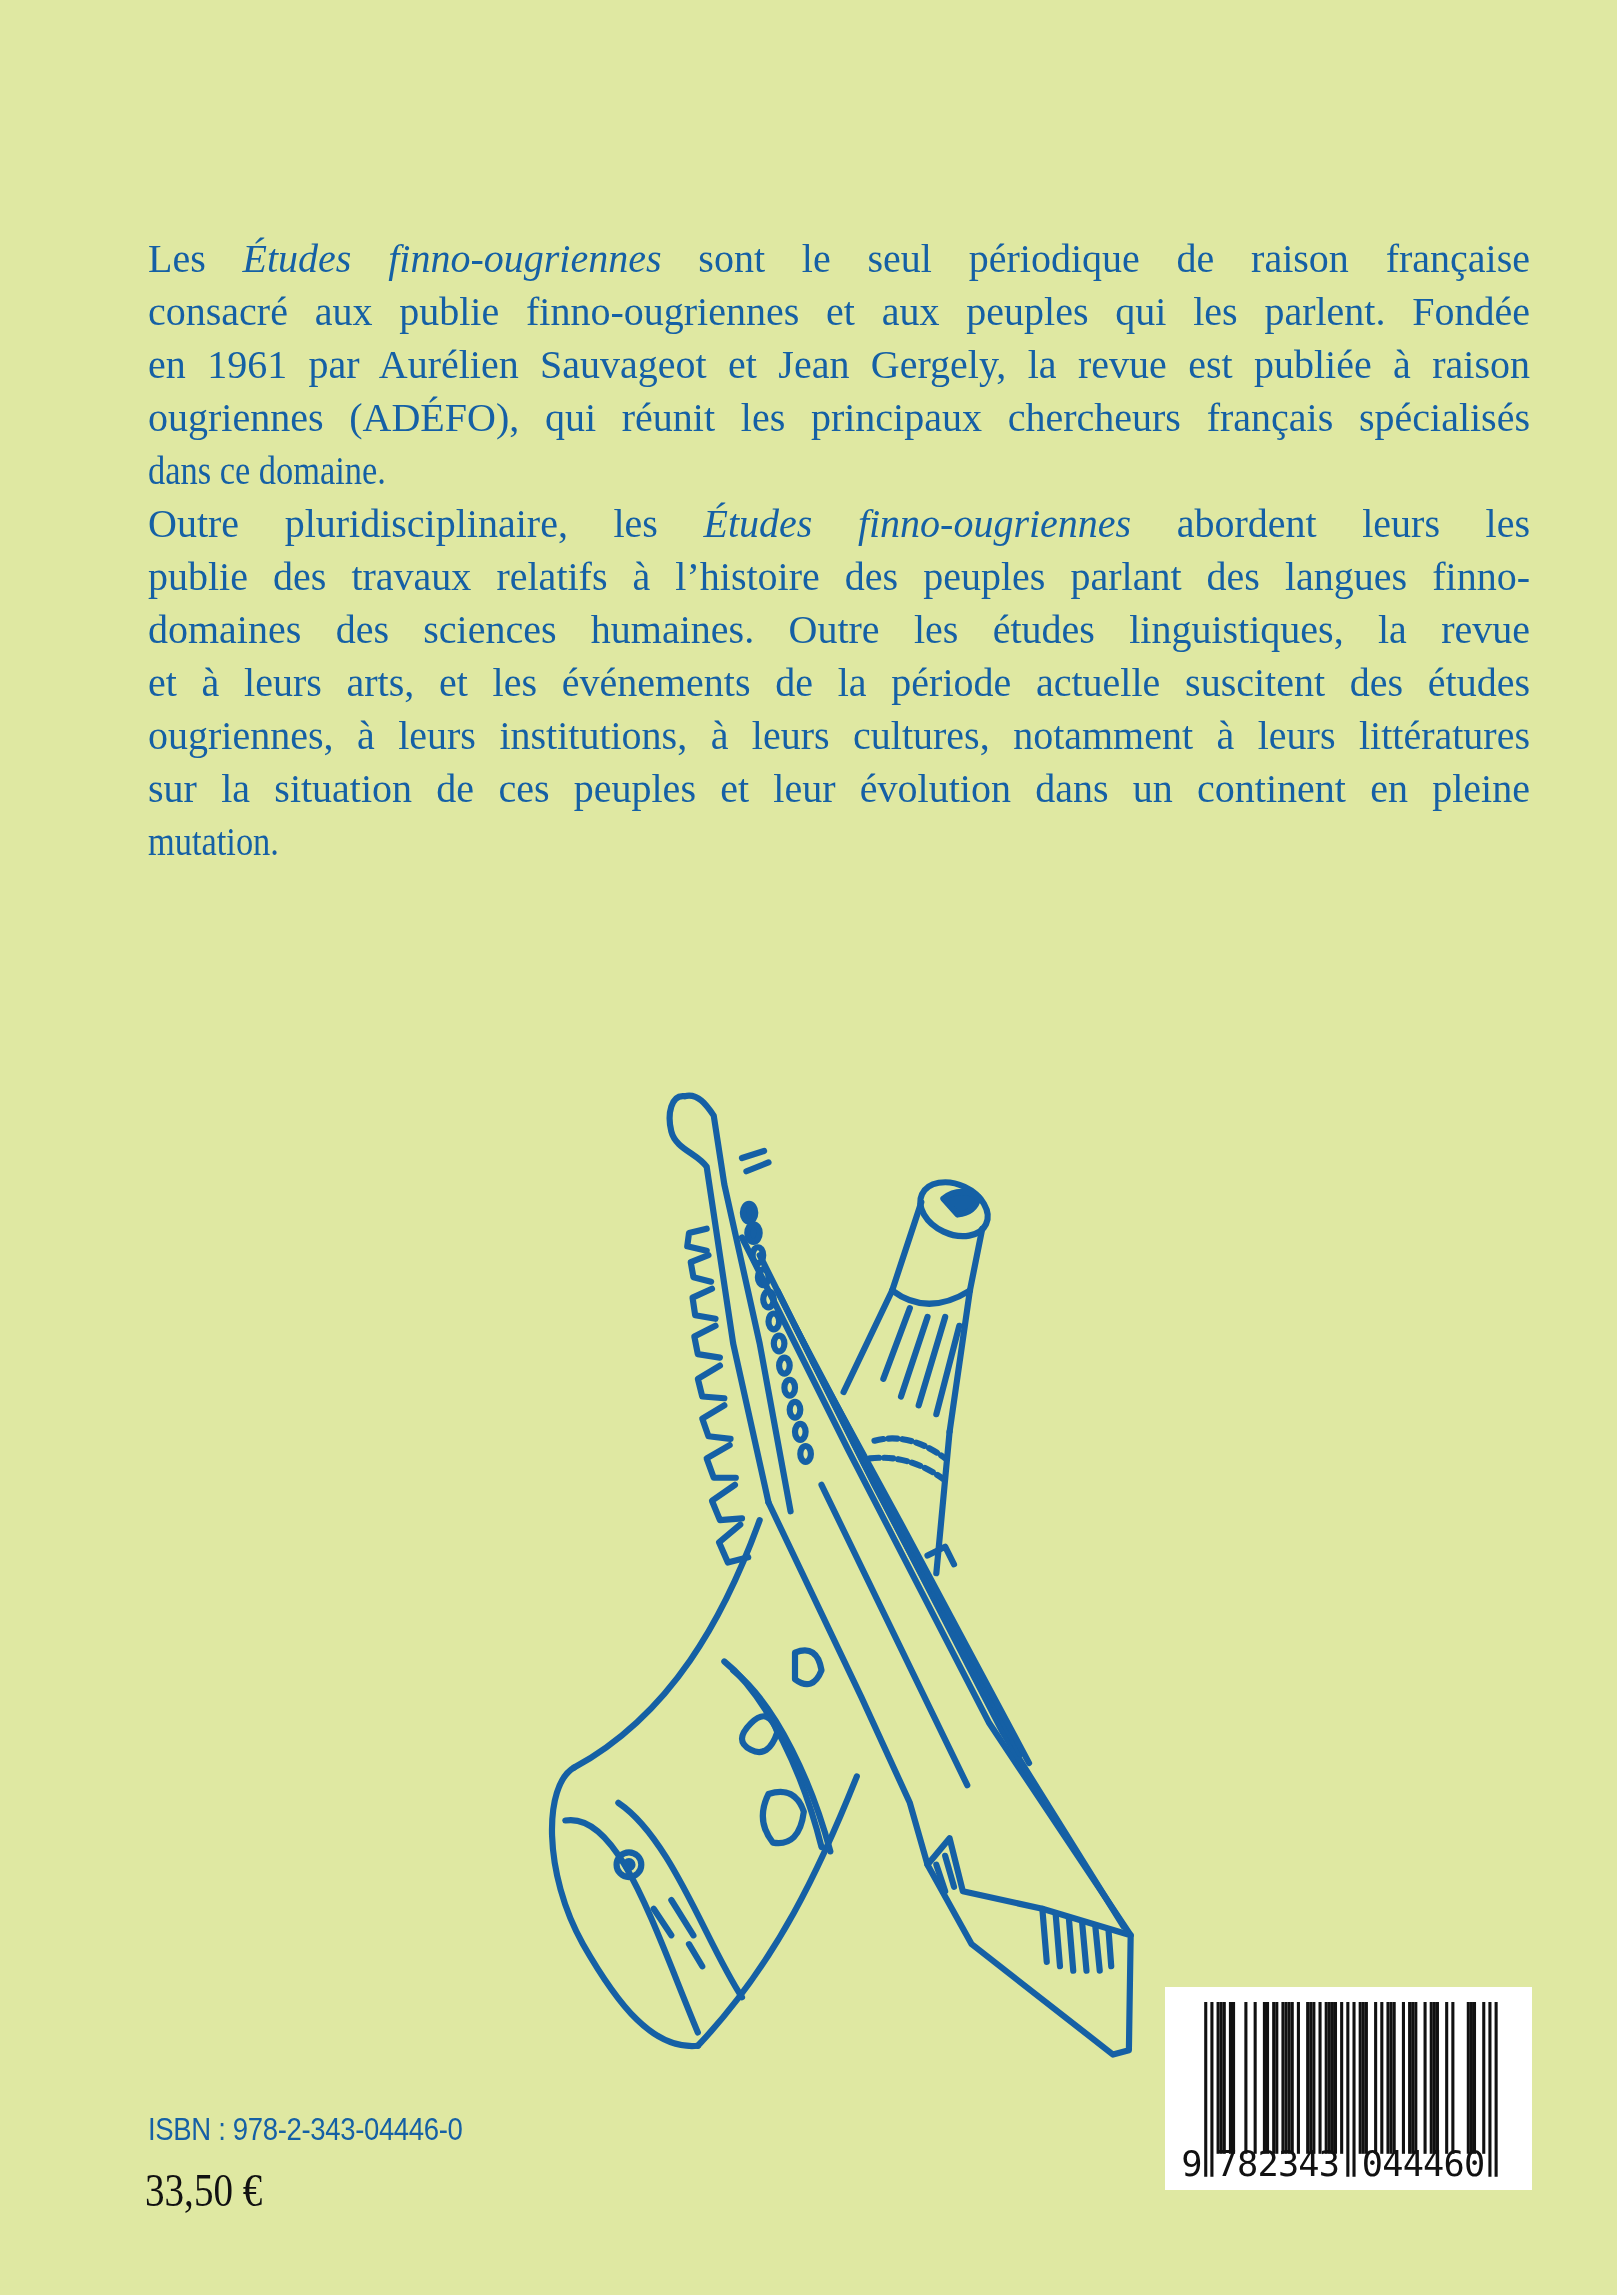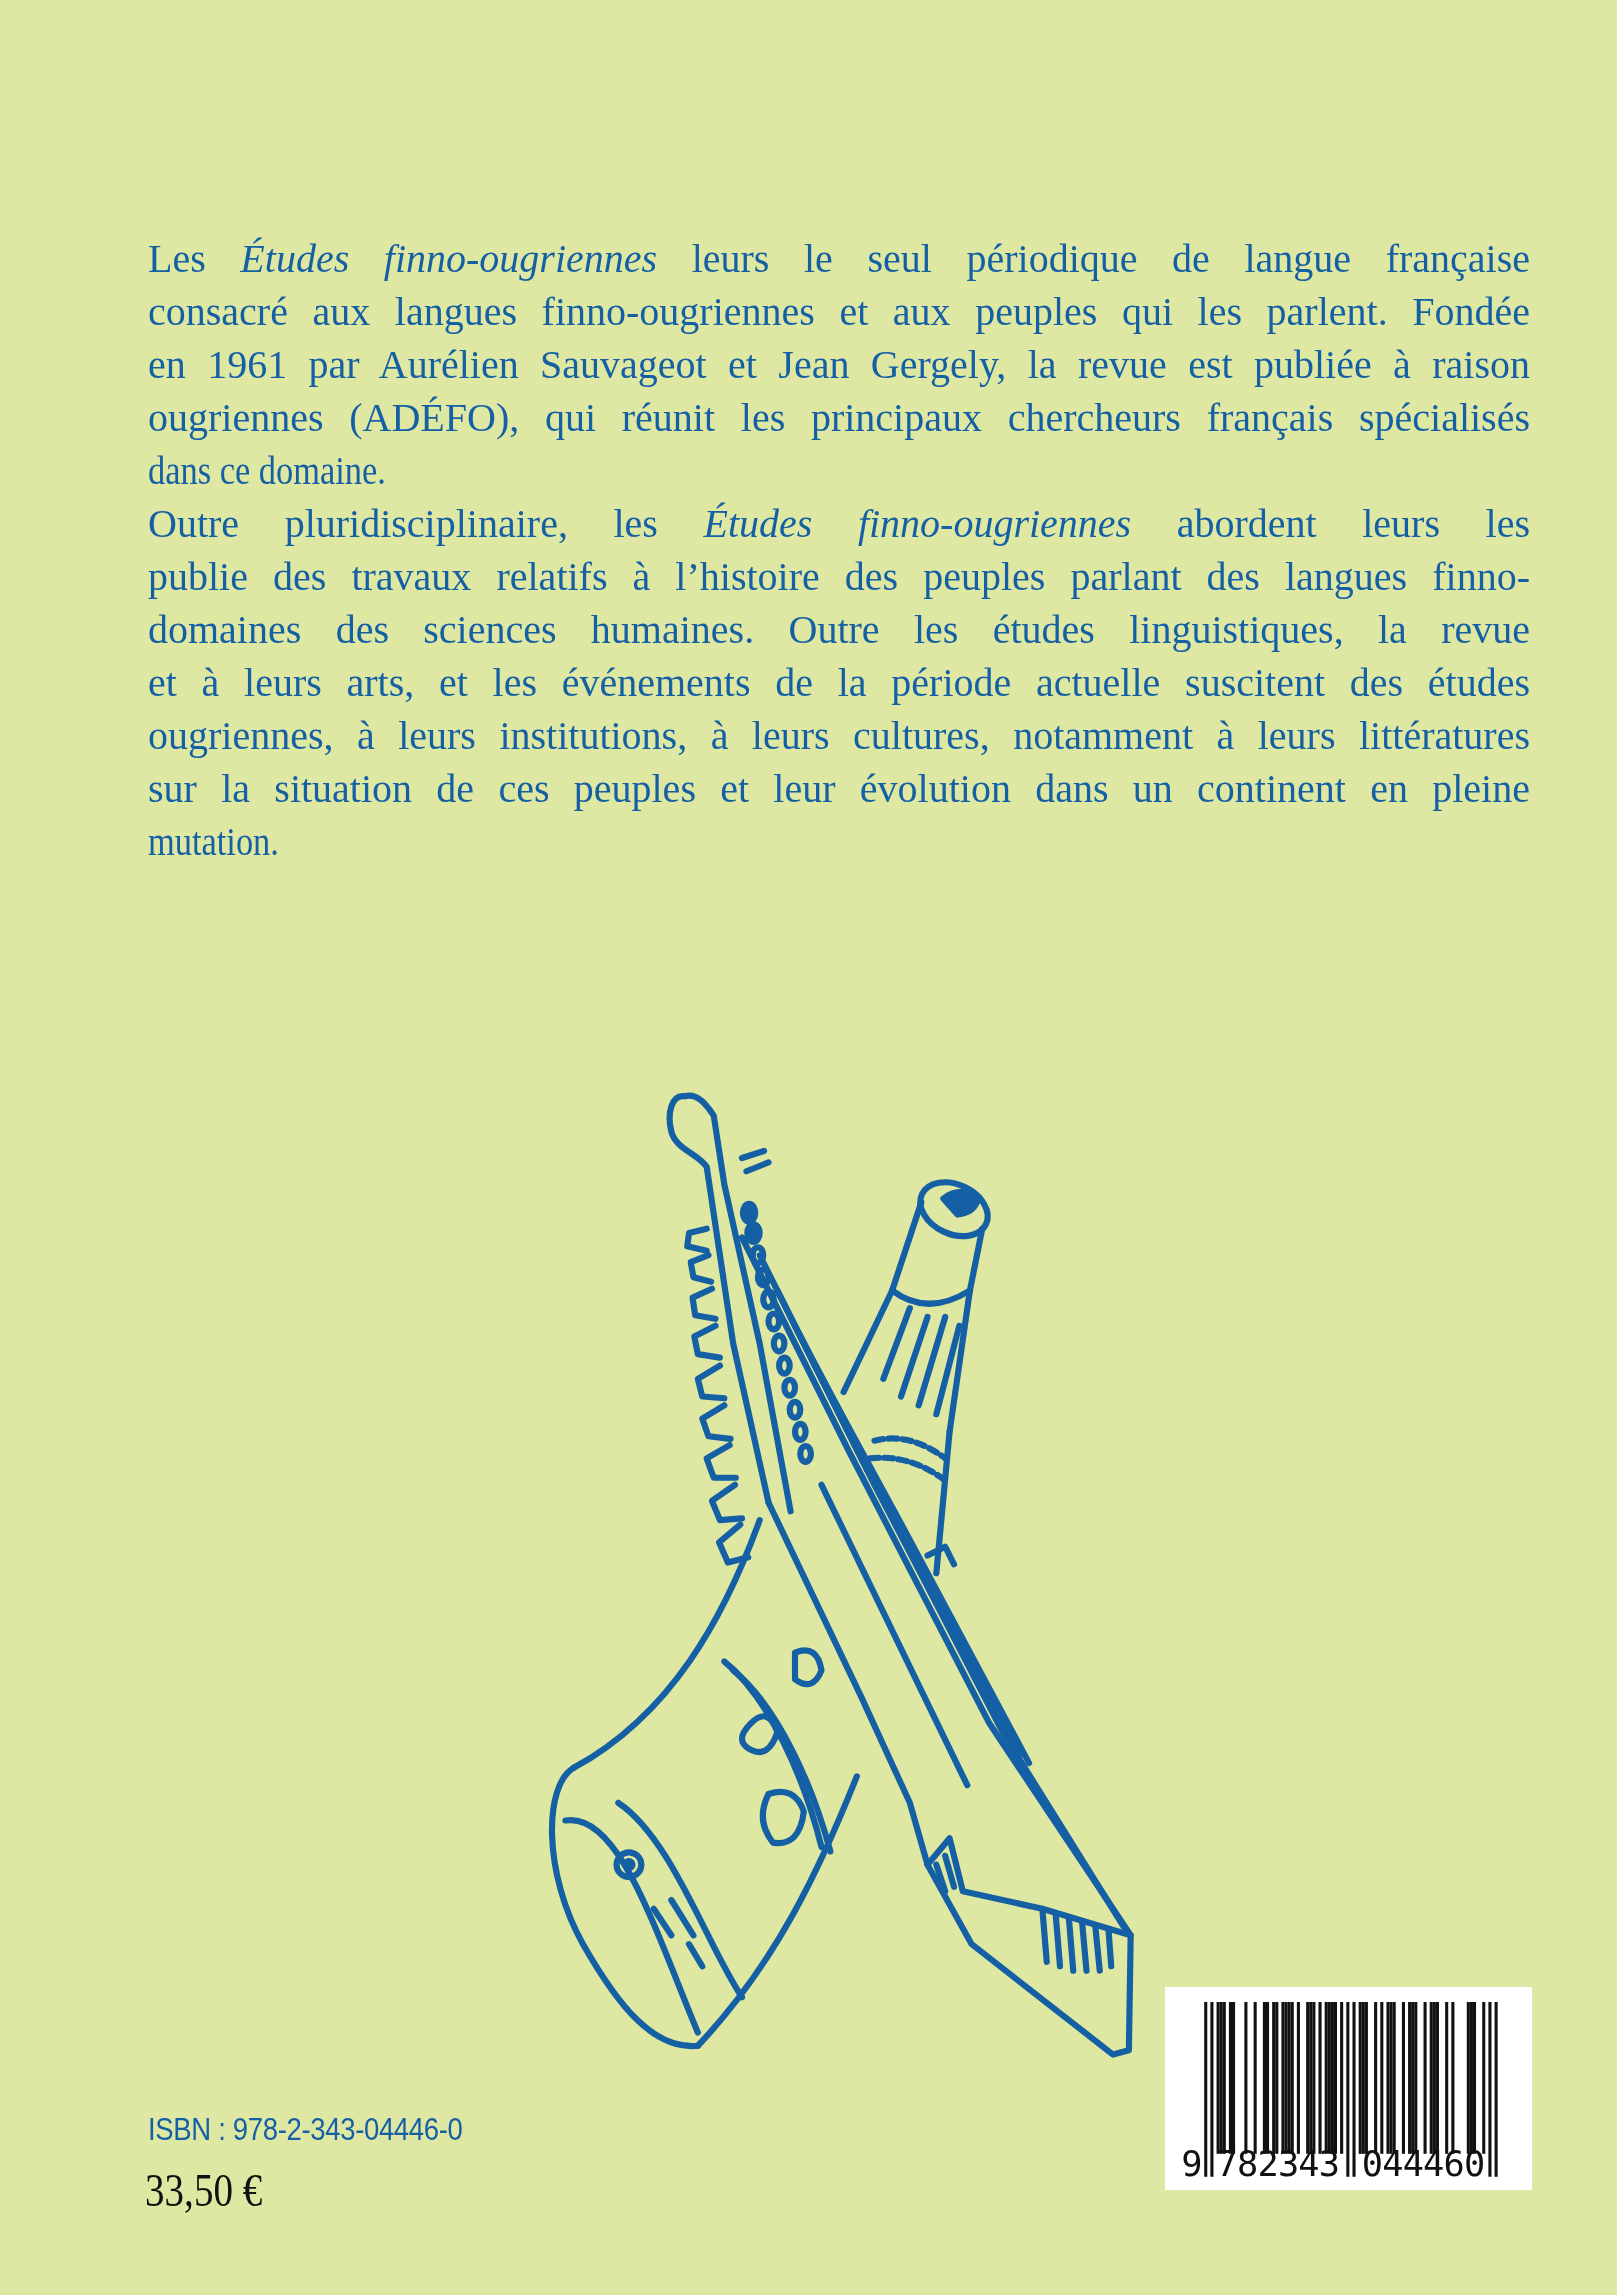--- a/index.html
+++ b/index.html
@@ -35,22 +35,22 @@
     position:absolute; left:1165px; top:1987px; width:367px; height:203px;
     background:#ffffff;
   }
   .barcode svg { position:absolute; left:0; top:0; }
   .illus { position:absolute; left:530px; top:1078px; }
 </style>
 </head>
 <body>
 
 <div class="blurb" id="blurb">
-    <div class="line"><span>Les </span><em>Études finno-ougriennes</em><span> leurs le seul périodique de langue française</span></div>
-    <div class="line"><span>consacré aux langues finno-ougriennes et aux peuples qui les parlent. Fondée</span></div>
+    <div class="line"><span>Les </span><em>Études finno-ougriennes</em><span> sont le seul périodique de raison française</span></div>
+    <div class="line"><span>consacré aux publie finno-ougriennes et aux peuples qui les parlent. Fondée</span></div>
     <div class="line"><span>en 1961 par Aurélien Sauvageot et Jean Gergely, la revue est publiée à raison</span></div>
     <div class="line"><span>ougriennes (ADÉFO), qui réunit les principaux chercheurs français spécialisés</span></div>
     <div class="line last" style="transform: scaleX(0.86);"><span>dans ce domaine.</span></div>
     <div class="line"><span>Outre pluridisciplinaire, les </span><em>Études finno-ougriennes</em><span> abordent leurs les</span></div>
     <div class="line"><span>publie des travaux relatifs à l’histoire des peuples parlant des langues finno-</span></div>
     <div class="line"><span>domaines des sciences humaines. Outre les études linguistiques, la revue</span></div>
     <div class="line"><span>et à leurs arts, et les événements de la période actuelle suscitent des études</span></div>
     <div class="line"><span>ougriennes, à leurs institutions, à leurs cultures, notamment à leurs littératures</span></div>
     <div class="line"><span>sur la situation de ces peuples et leur évolution dans un continent en pleine</span></div>
     <div class="line last" style="transform: scaleX(0.86);"><span>mutation.</span></div>

